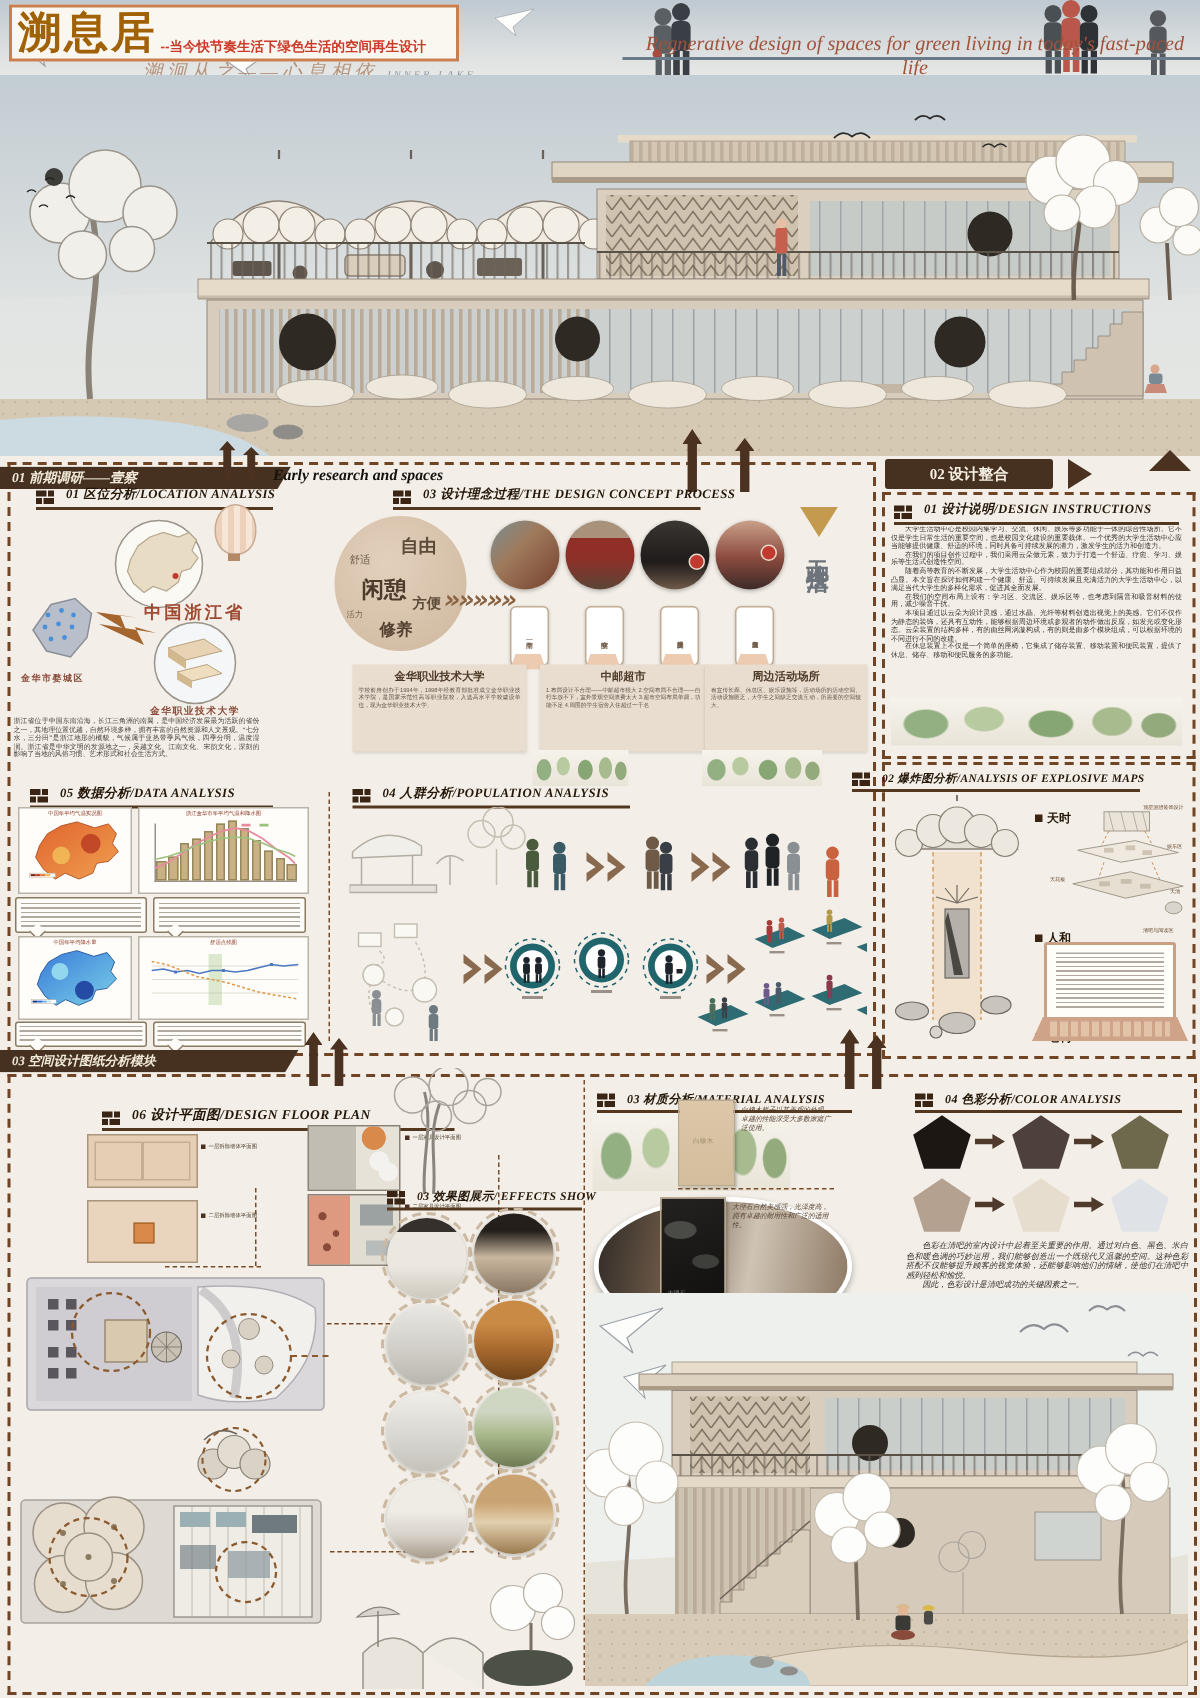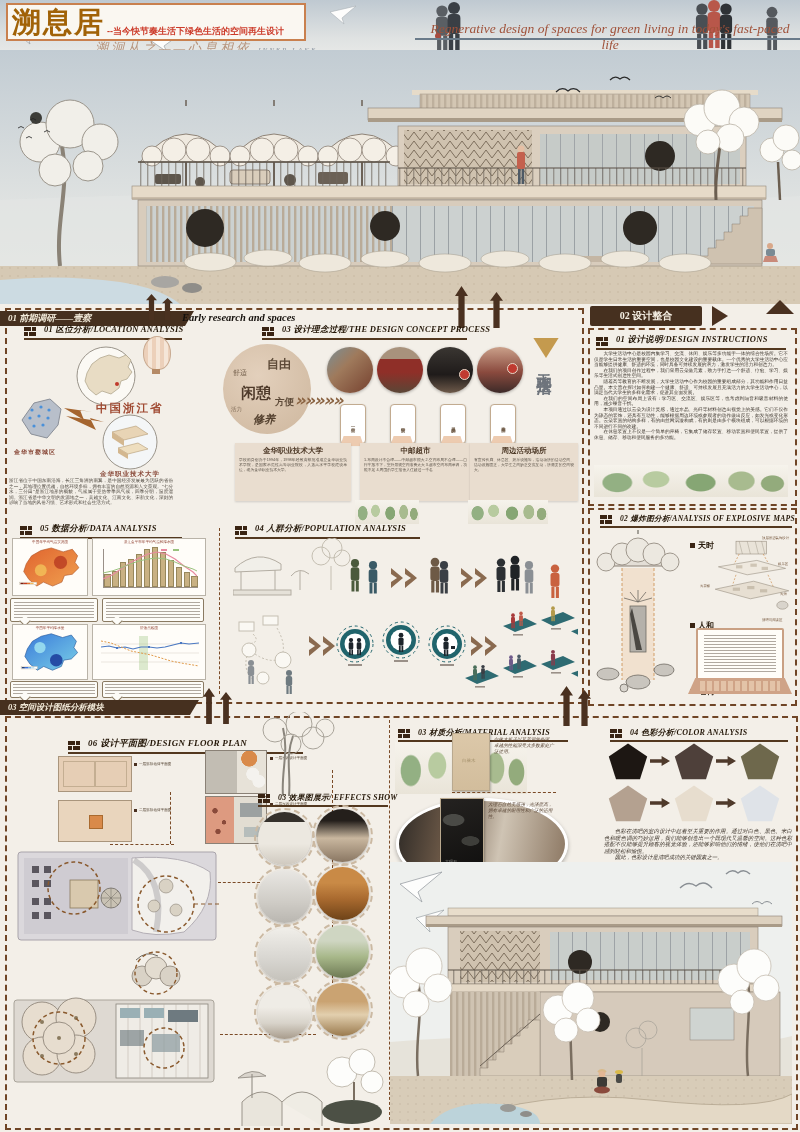--- a/index.html
+++ b/index.html
@@ -440,21 +440,21 @@
     <span class="hsq"></span>
     <span>03 设计理念过程/THE DESIGN CONCEPT PROCESS</span>
   </div>
   <div class="abs" style="left:223px;top:344px;width:88px;height:90px;border-radius:50%;
               background:radial-gradient(circle at 40% 35%,#e3d0bc,#d3bda5 75%);">
     <span class="abs serif b" style="left:44px;top:12px;font-size:12px;color:#5d4a38;">自由</span>
     <span class="abs serif" style="left:10px;top:24px;font-size:7px;color:#6e5a46;">舒适</span>
     <span class="abs serif b" style="left:18px;top:40px;font-size:15px;color:#4e3a2a;">闲憩</span>
     <span class="abs serif b" style="left:52px;top:52px;font-size:9.5px;color:#5d4a38;">方便</span>
     <span class="abs serif" style="left:8px;top:62px;font-size:5.5px;color:#7a6652;">活力</span>
-    <span class="abs serif b" style="left:30px;top:68px;font-size:11px;color:#54412f;font-style:italic;">修养</span>
+    <span class="abs serif b" style="left:30px;top:68px;font-size:11px;color:#54412f;">修养</span>
   </div>
   <div class="abs chev" style="left:296px;top:390px;font-size:17px;transform:skewX(-12deg);">»»»»»</div>
   <div class="pcircle ph1" style="left:327px;top:347px;width:46px;height:46px;"></div>
   <div class="pcircle ph2" style="left:377px;top:347px;width:46px;height:46px;"></div>
   <div class="pcircle ph3" style="left:427px;top:347px;width:46px;height:46px;">
     <span class="reddot" style="left:32px;top:22px;width:9px;height:9px;"></span>
   </div>
   <div class="pcircle ph4" style="left:477px;top:347px;width:46px;height:46px;">
     <span class="reddot" style="left:30px;top:16px;width:9px;height:9px;"></span>
   </div>
@@ -667,21 +667,21 @@
     <p style="margin:0;text-indent:2em;">大学生活动中心是校园内集学习、交流、休闲、娱乐等多功能于一体的综合性场所。它不仅是学生日常生活的重要空间，也是校园文化建设的重要载体。一个优秀的大学生活动中心应当能够提供健康、舒适的环境，同时具备可持续发展的潜力，激发学生的活力和创造力。</p>
     <p style="margin:0;text-indent:2em;">在我们的项目创作过程中，我们采用云朵做元素，致力于打造一个舒适、疗愈、学习、娱乐等生活式创造性空间。</p>
     <p style="margin:0;text-indent:2em;">随着高等教育的不断发展，大学生活动中心作为校园的重要组成部分，其功能和作用日益凸显。本文旨在探讨如何构建一个健康、舒适、可持续发展且充满活力的大学生活动中心，以满足当代大学生的多样化需求，促进其全面发展。</p>
     <p style="margin:0;text-indent:2em;">在我们的空间布局上设有：学习区、交流区、娱乐区等，也考虑到隔音和吸音材料的使用，减少噪音干扰。</p>
     <p style="margin:0;text-indent:2em;">本项目通过以云朵为设计灵感，通过水晶、光纤等材料创造出视觉上的美感。它们不仅作为静态的装饰，还具有互动性，能够根据周边环境或参观者的动作做出反应，如发光或变化形态。云朵装置的结构多样，有的由丝网涡漩构成，有的则是由多个模块组成，可以根据环境的不同进行不同的改建。</p>
     <p style="margin:0;text-indent:2em;">在休息装置上不仅是一个简单的座椅，它集成了储存装置、移动装置和便民装置，提供了休息、储存、移动和便民服务的多功能。</p>
   </div>
   <div class="wcolor" style="left:594px;top:465px;width:194px;height:32px;"></div>
 
   <div class="dashed-box" style="left:588px;top:508px;width:205px;height:194px;"></div>
-  <div class="abs head2" style="left:600px;top:514px;width:192px;font-size:7.6px;align-items:flex-end;">
+  <div class="abs head2" style="left:568px;top:514px;width:192px;font-size:7.6px;align-items:flex-end;">
     <span class="hsq"></span>
     <span>02 爆炸图分析/ANALYSIS OF EXPLOSIVE MAPS</span>
   </div>
   <svg class="abs" style="left:592px;top:528px" width="92" height="170" viewBox="0 0 92 170">
     <rect x="30" y="40" width="32" height="112" fill="#f0dcc4" opacity=".7"></rect>
     <line x1="30" y1="40" x2="30" y2="152" stroke="#c98a4a" stroke-width=".8" stroke-dasharray="3,2"></line>
     <line x1="62" y1="40" x2="62" y2="152" stroke="#c98a4a" stroke-width=".8" stroke-dasharray="3,2"></line>
     <path d="M6,38 Q46,2 86,38 Z" fill="#e3ded6" stroke="#8a8176" stroke-width="1"></path>
     <circle cx="14" cy="34" r="9" fill="#ece8e0" stroke="#8a8176" stroke-width=".8"></circle>
     <circle cx="30" cy="26" r="11" fill="#ece8e0" stroke="#8a8176" stroke-width=".8"></circle>

